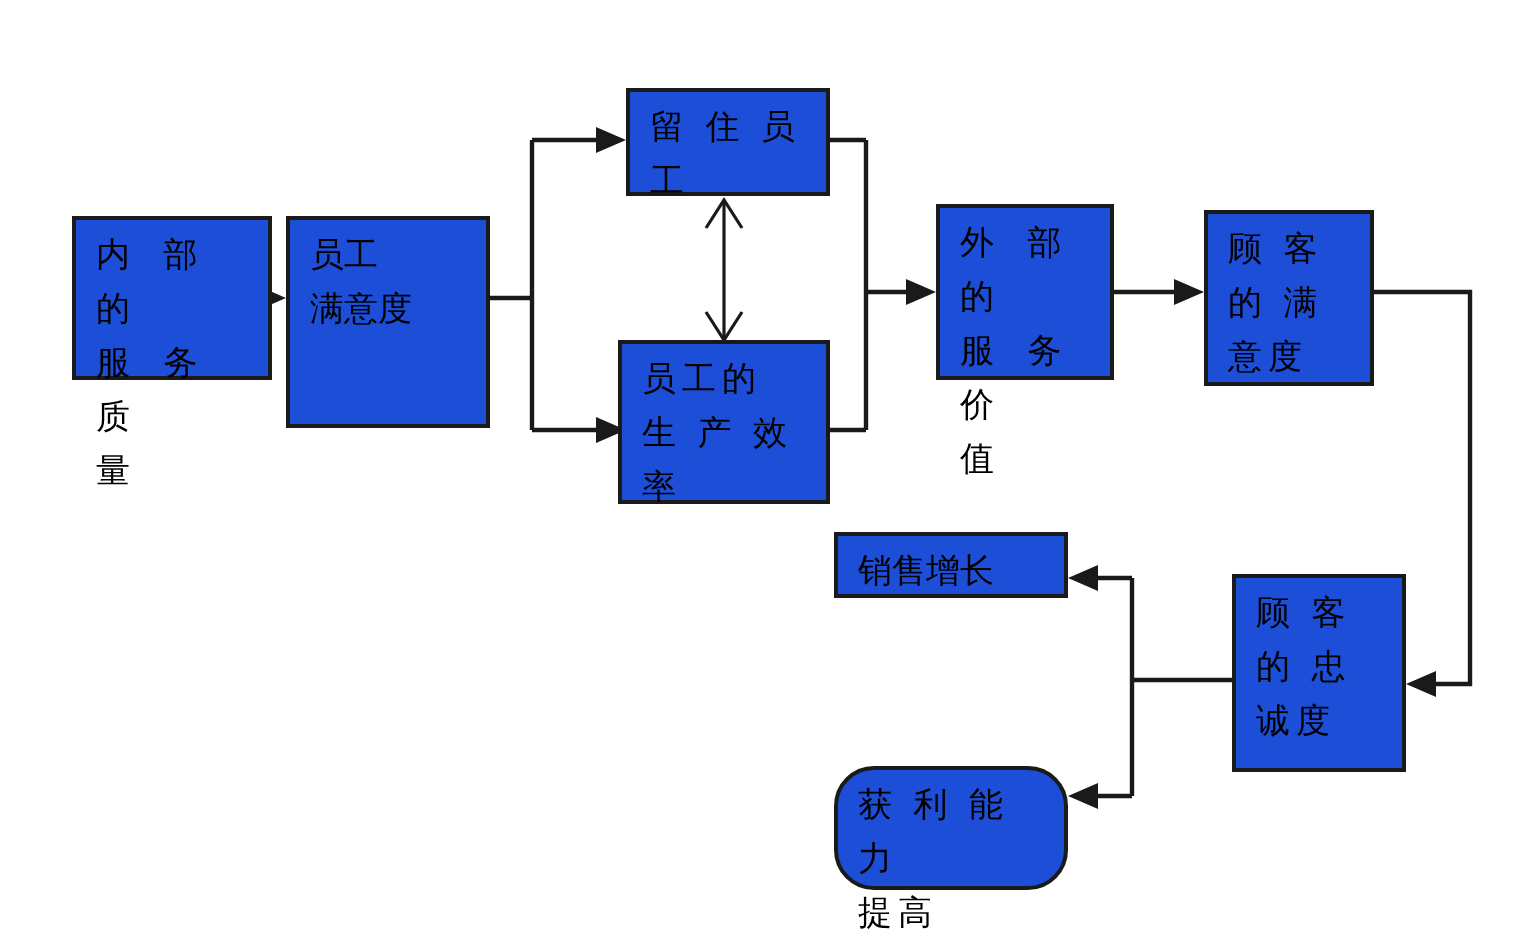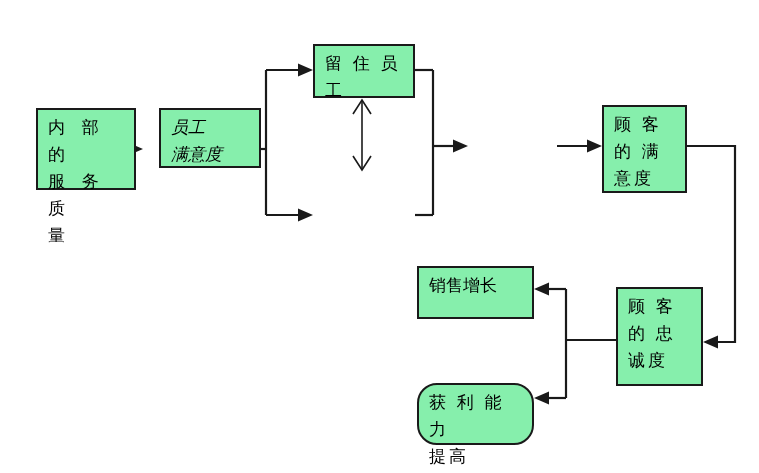--- a/index.html
+++ b/index.html
@@ -12,21 +12,21 @@
     width: 759px;
     height: 473px;
     background: #ffffff;
     overflow: hidden;
     font-family: "Liberation Sans", "DejaVu Sans", sans-serif;
   }
   .node {
     position: absolute;
     box-sizing: border-box;
     border: 2px solid #1a1a1a;
-    background: #86efac;
+    background: #1d4ed8;
     display: flex;
     flex-direction: column;
     justify-content: flex-start;
     z-index: 2;
   }
   .node-label {
     font-size: 17px;
     line-height: 27px;
     color: #000000;
     white-space: pre-line;
@@ -108,45 +108,55 @@
       <polygon class="head" points="534,398 549,391.5 549,404.5"></polygon>
     </g>
   </svg>
 
   <div class="node track-wide" style="left:11px; top:108px; width:100px; height:82px;margin-left:25px;">
     <div class="node-label">内 部 的
 服 务 质
 量</div>
   </div>
 
-  <div class="node" style="left:159px; top:108px; width:102px; height:60px;font-style:italic;">
+  <div class="node" style="left:143px; top:108px; width:102px; height:106px;">
     <div class="node-label">员工
 满意度</div>
   </div>
 
   <div class="node track-mid" style="left:313px; top:44px; width:102px; height:54px;">
     <div class="node-label">留 住 员
 工</div>
   </div>
 
+  <div class="node track-mid" style="left:309px; top:170px; width:106px; height:82px;">
+    <div class="node-label">员工的
+生 产 效
+率</div>
+  </div>
 
+  <div class="node track-wide" style="left:468px; top:102px; width:89px; height:88px;">
+    <div class="node-label">外 部 的
+服 务 价
+值</div>
+  </div>
 
   <div class="node track-mid" style="left:602px; top:105px; width:85px; height:88px;">
     <div class="node-label">顾  客
 的  满
 意度</div>
   </div>
 
   <div class="node track-mid" style="left:616px; top:287px; width:87px; height:99px;">
     <div class="node-label">顾  客
 的  忠
 诚度</div>
   </div>
 
-  <div class="node" style="left:417px; top:266px; width:117px; height:53px;">
+  <div class="node" style="left:417px; top:266px; width:117px; height:33px;">
     <div class="node-label">销售增长</div>
   </div>
 
   <div class="node track-mid" style="left:417px; top:383px; width:117px; height:62px;border-radius:20px;">
     <div class="node-label">获 利 能 力
 提高</div>
   </div>
 
 </div>
 

